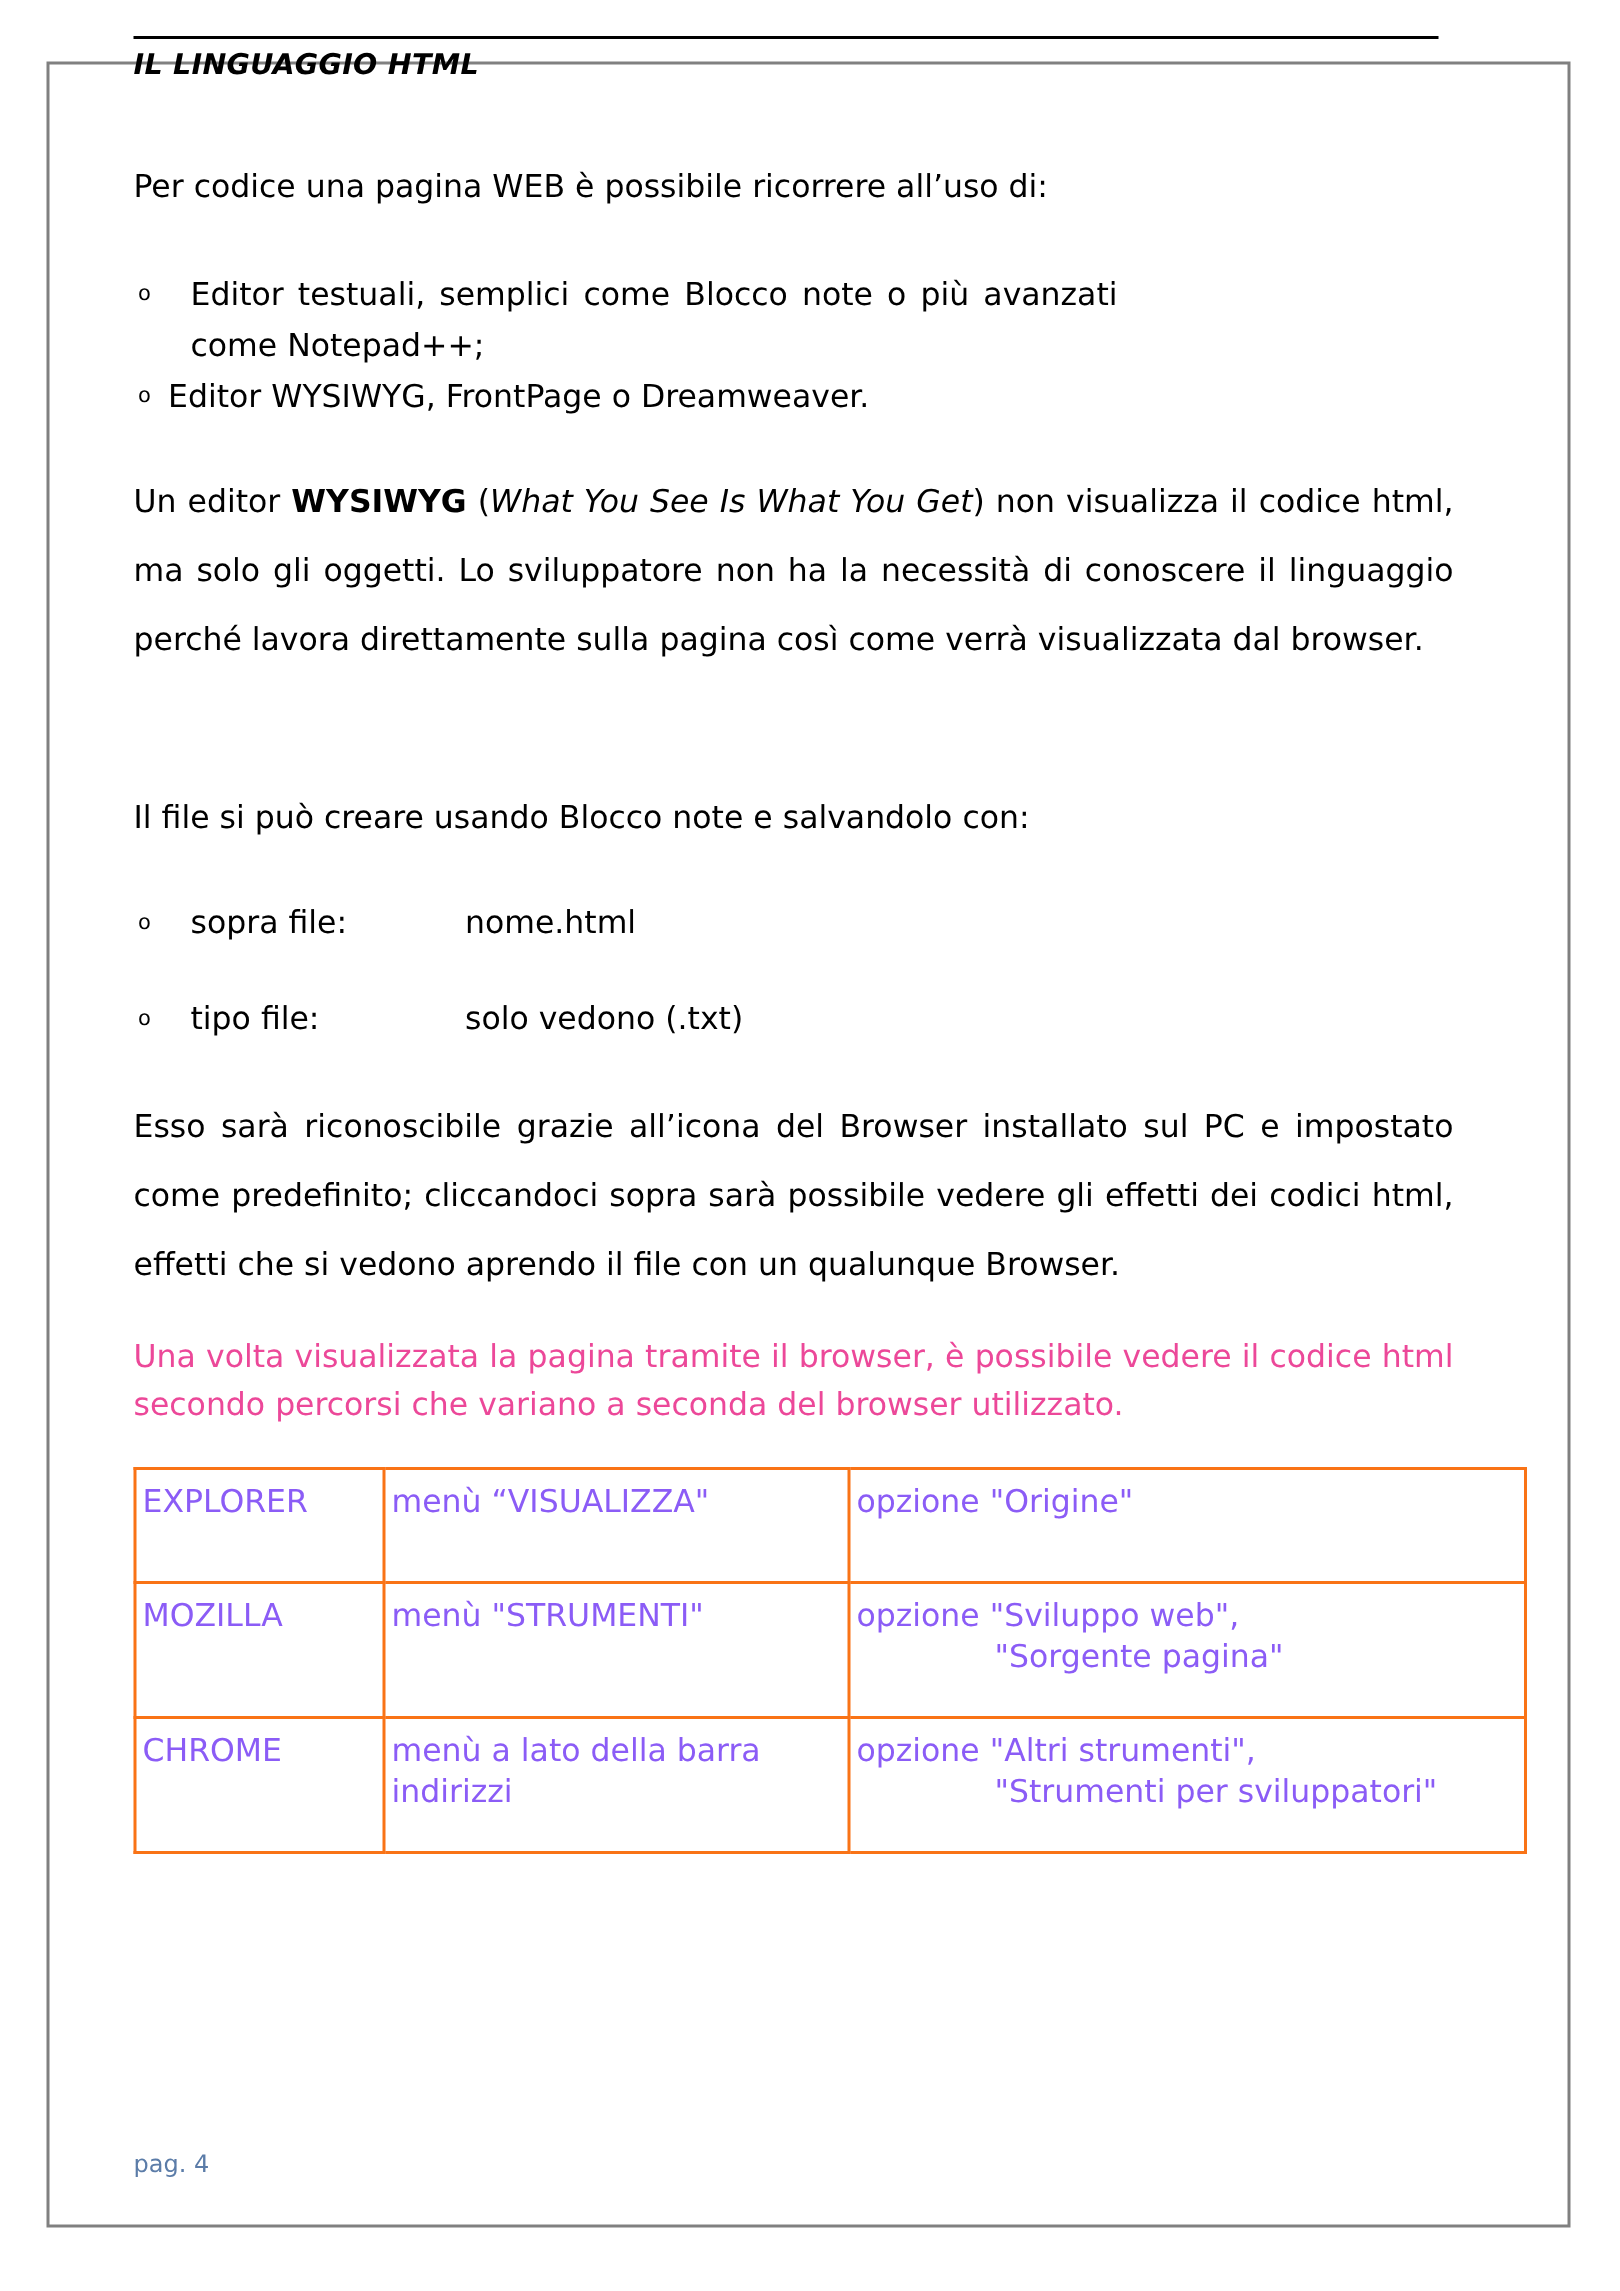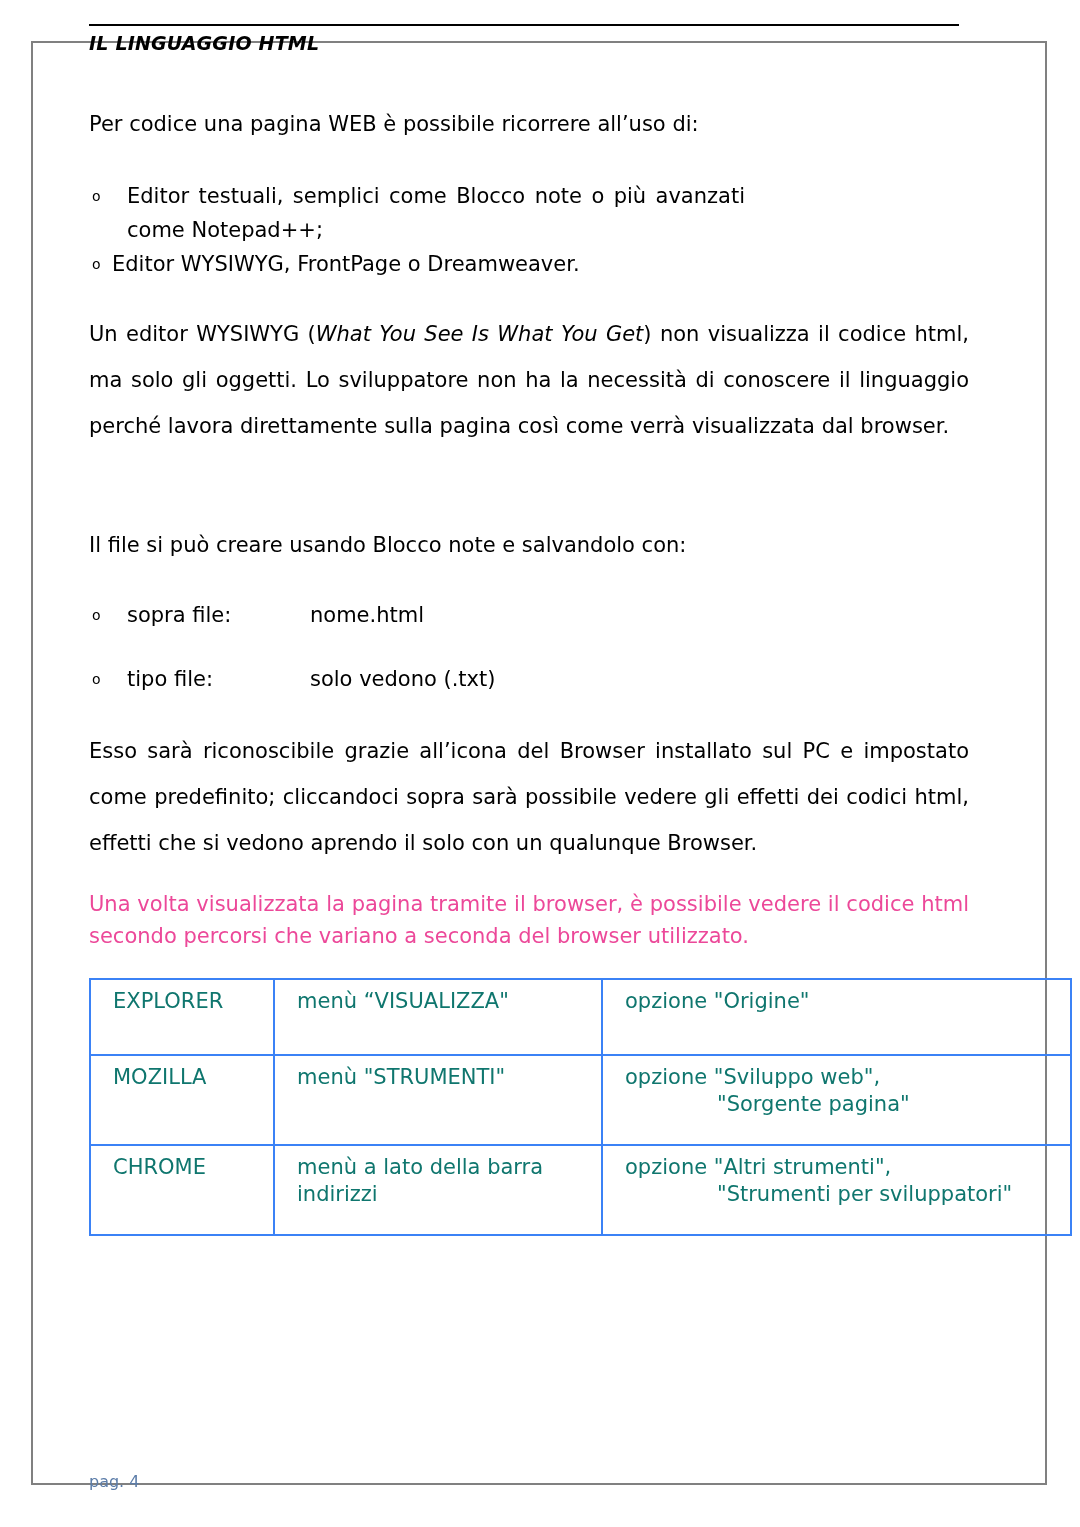--- a/index.html
+++ b/index.html
@@ -128,56 +128,56 @@
     width: 183px;
   }
   .gap-22 { height: 22px; }
   .gap-26 { height: 26px; }
   .gap-30 { height: 30px; }
   .gap-34 { height: 34px; }
   .gap-44 { height: 44px; }
   .gap-60 { height: 60px; }
 
   em.it { font-style: italic; }
-  strong.bd { font-weight: normal; }
+  strong.bd { font-weight: bold; }
 
   
   table.browser-table {
     border-collapse: collapse;
     table-layout: fixed;
     width: 879px;
     margin: 0;
   }
   table.browser-table td {
-    border: 2px solid #3b82f6;
+    border: 2px solid #f97316;
     vertical-align: top;
-    padding: 8px 10px 8px 22px;
+    padding: 8px 10px 8px 4px;
     font-size: 21px;
     line-height: 27px;
-    color: #0f766e;
+    color: #8b5cf6;
   }
   td.col-browser { width: 150px; }
   td.col-menu    { width: 294px; }
   td.col-option  { width: 435px; }
   .row1 td { height: 58px; }
   .row2 td { height: 72px; }
   .row3 td { height: 72px; }
 
   .opt-second {
     display: block;
     padding-left: 92px;
     white-space: nowrap;
   }
   .menu-chrome-line2 { display: block; }
 
   
   #footer {
     position: absolute;
     left: 89px;
-    top: 1472px;
+    top: 1433px;
     font-size: 16px;
     color: #5b7ca8;
     font-family: "DejaVu Sans", sans-serif;
   }
 </style>
 </head>
 <body>
 
 <div id="page-frame"></div>
 
@@ -223,21 +223,21 @@
     </li>
     <li style="height:34px;"></li>
     <li class="li-file">
       <span class="o-marker">o</span>
       <span class="file-label">tipo file:</span><span>solo vedono (.txt)</span>
     </li>
   </ul>
 
   <div class="gap-34"></div>
 
-  <p class="para-justify">Esso sarà riconoscibile grazie all’icona del Browser installato sul PC e impostato come predefinito; cliccandoci sopra sarà possibile vedere gli effetti dei codici html, effetti che si vedono aprendo il solo con un qualunque Browser.</p>
+  <p class="para-justify">Esso sarà riconoscibile grazie all’icona del Browser installato sul PC e impostato come predefinito; cliccandoci sopra sarà possibile vedere gli effetti dei codici html, effetti che si vedono aprendo il file con un qualunque Browser.</p>
 
   <div class="gap-22"></div>
 
   <p class="para-tight">Una volta visualizzata la pagina tramite il browser, è possibile vedere il codice html secondo percorsi che variano a seconda del browser utilizzato.</p>
 
   <div class="gap-26"></div>
 
   <table class="browser-table">
     <tbody>
       <tr class="row1">

